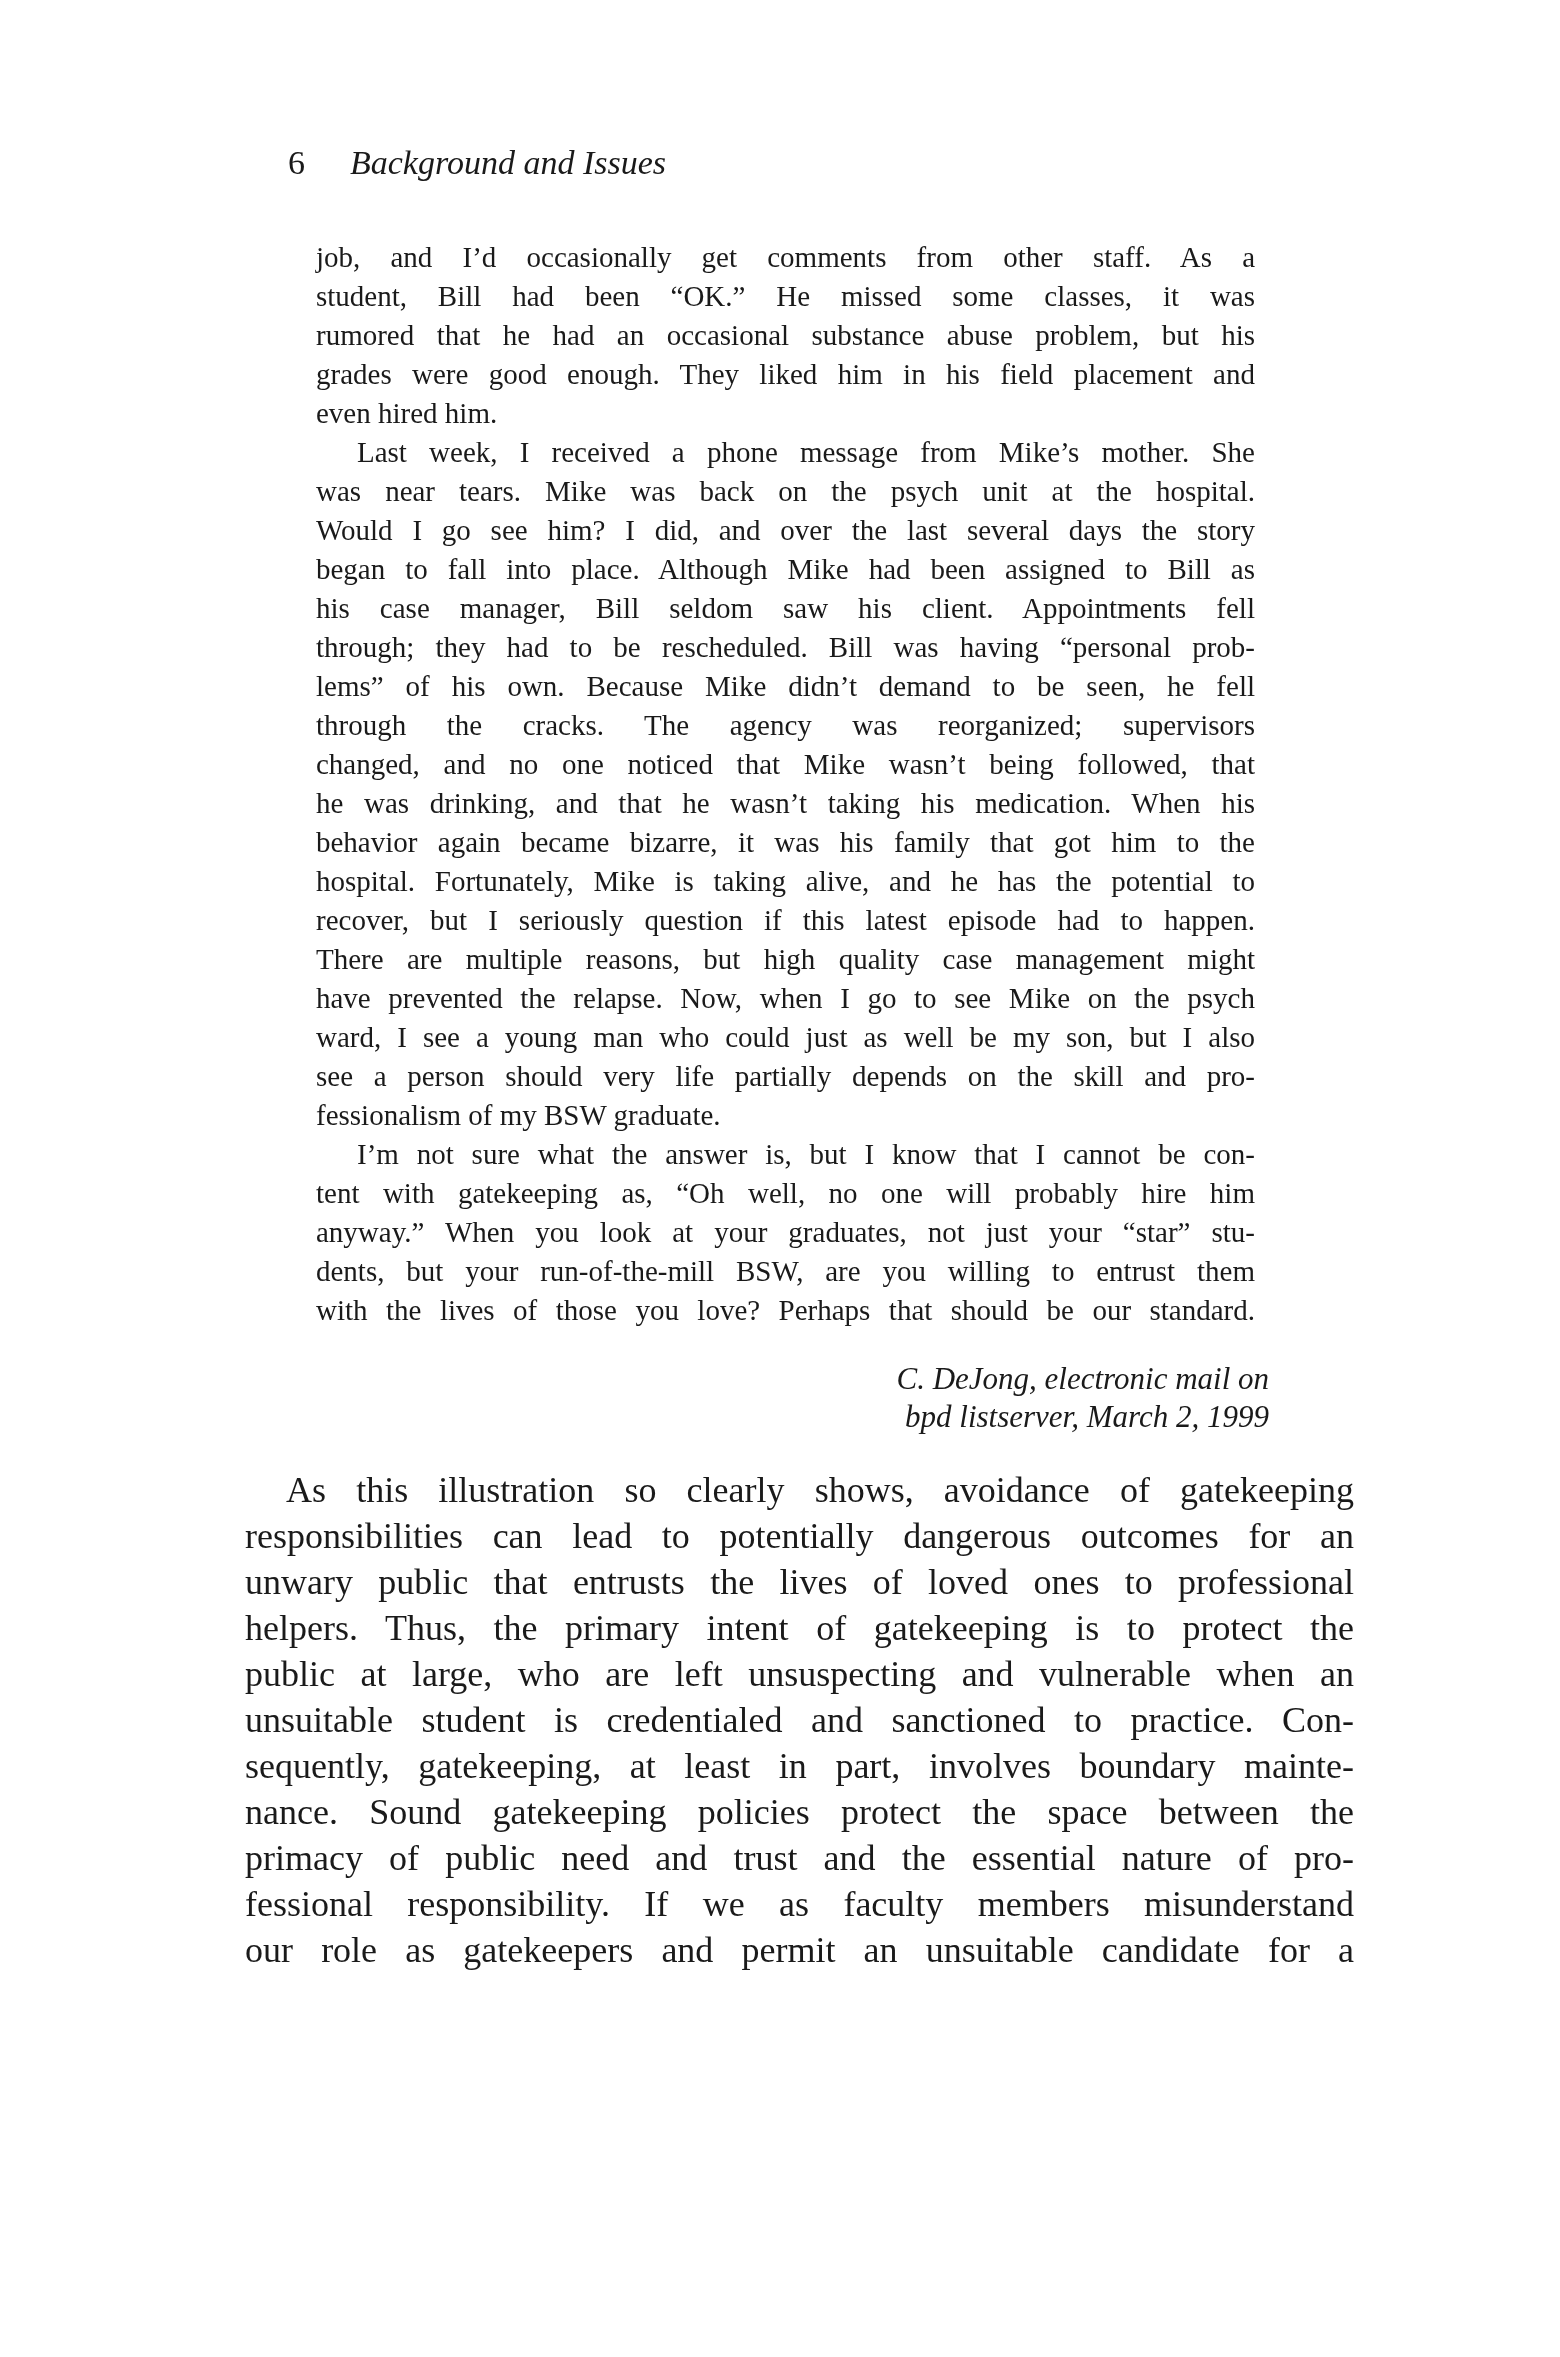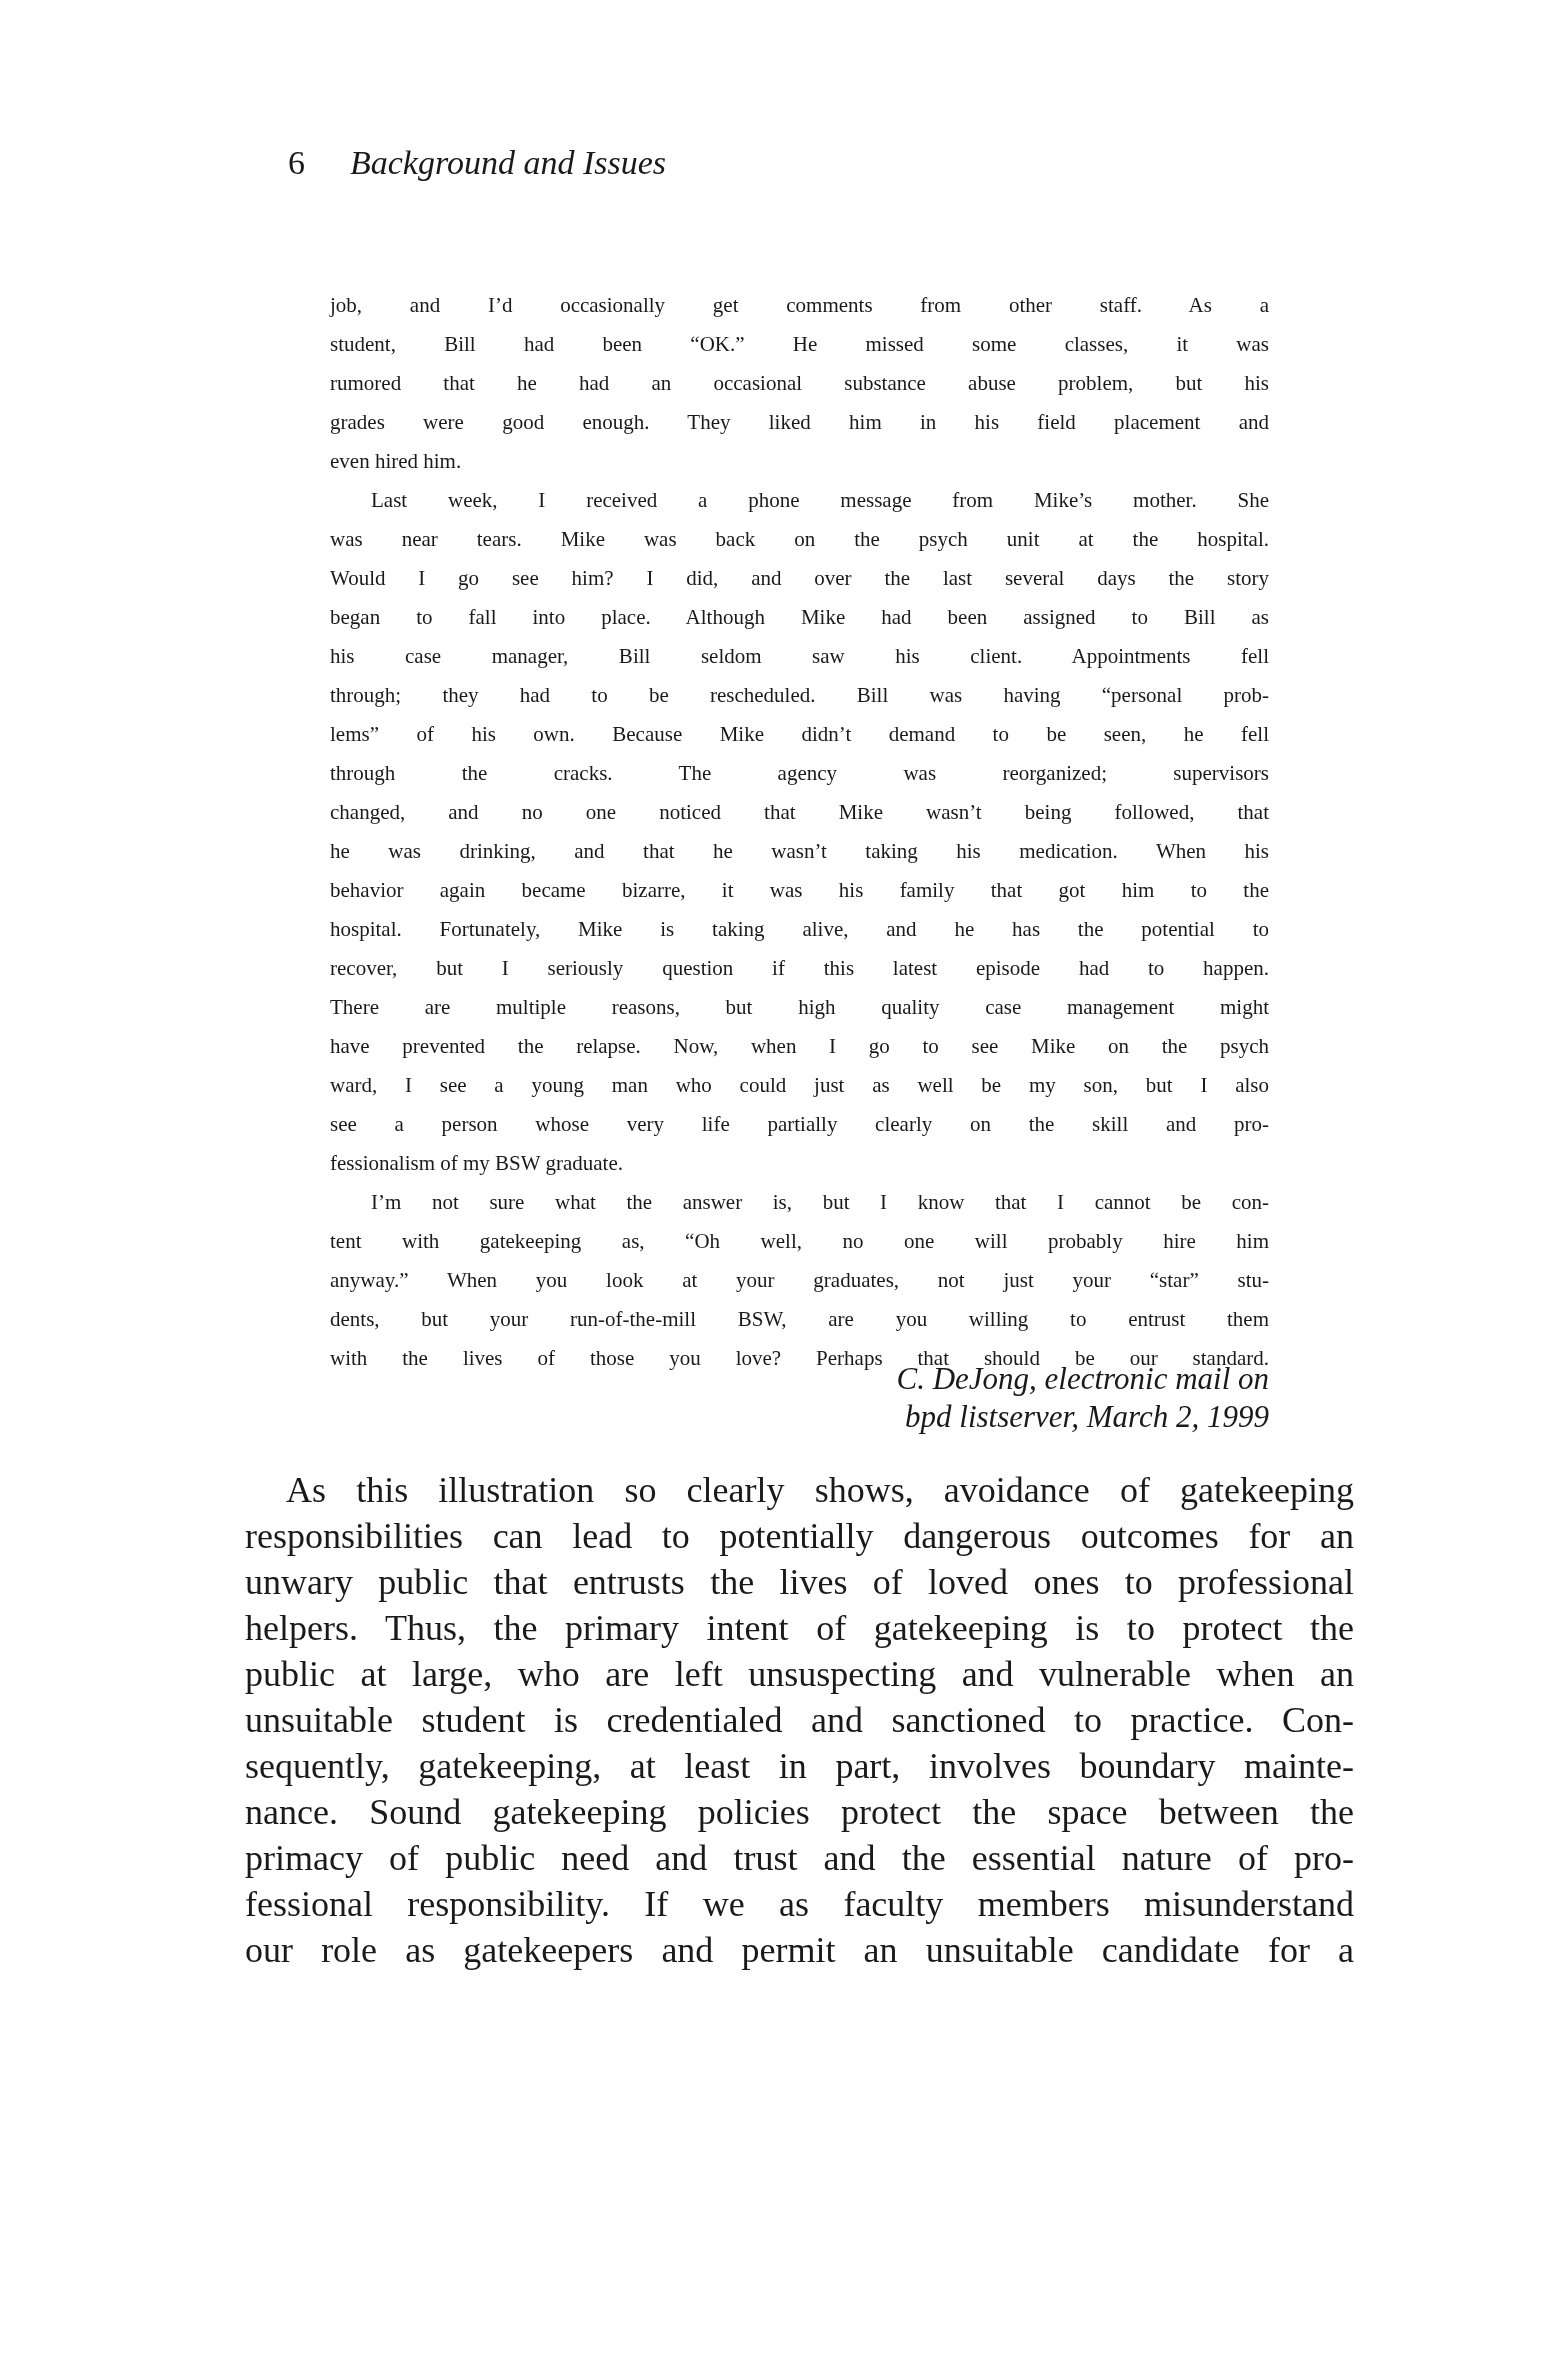--- a/index.html
+++ b/index.html
@@ -26,26 +26,25 @@
   }
   .running-head .folio {
     display: inline-block;
     width: 62px;
   }
   .running-head .title {
     font-style: italic;
   }
   .extract {
     position: absolute;
-    left: 330px;
+    left: 316px;
     top: 238px;
     width: 939px;
-    font-size: 21px;
+    font-size: 29px;
     line-height: 39px;
-    margin-top: 48px;
   }
   .extract p {
     margin: 0;
     text-align: justify;
     text-align-last: left;
   }
   .extract .line {
     display: block;
     text-align: justify;
     text-align-last: justify;
@@ -107,21 +106,21 @@
     <span class="line">lems” of his own. Because Mike didn’t demand to be seen, he fell</span>
     <span class="line">through the cracks. The agency was reorganized; supervisors</span>
     <span class="line">changed, and no one noticed that Mike wasn’t being followed, that</span>
     <span class="line">he was drinking, and that he wasn’t taking his medication. When his</span>
     <span class="line">behavior again became bizarre, it was his family that got him to the</span>
     <span class="line">hospital. Fortunately, Mike is taking alive, and he has the potential to</span>
     <span class="line">recover, but I seriously question if this latest episode had to happen.</span>
     <span class="line">There are multiple reasons, but high quality case management might</span>
     <span class="line">have prevented the relapse. Now, when I go to see Mike on the psych</span>
     <span class="line">ward, I see a young man who could just as well be my son, but I also</span>
-    <span class="line">see a person whose very life partially clearly on the skill and pro-</span>
+    <span class="line">see a person should very life partially depends on the skill and pro-</span>
     <span class="line last">fessionalism of my BSW graduate.</span>
   </p>
   <p>
     <span class="line" style="padding-left:41px">I’m not sure what the answer is, but I know that I cannot be con-</span>
     <span class="line">tent with gatekeeping as, “Oh well, no one will probably hire him</span>
     <span class="line">anyway.” When you look at your graduates, not just your “star” stu-</span>
     <span class="line">dents, but your run-of-the-mill BSW, are you willing to entrust them</span>
     <span class="line">with the lives of those you love? Perhaps that should be our standard.</span>
   </p>
 </div>

